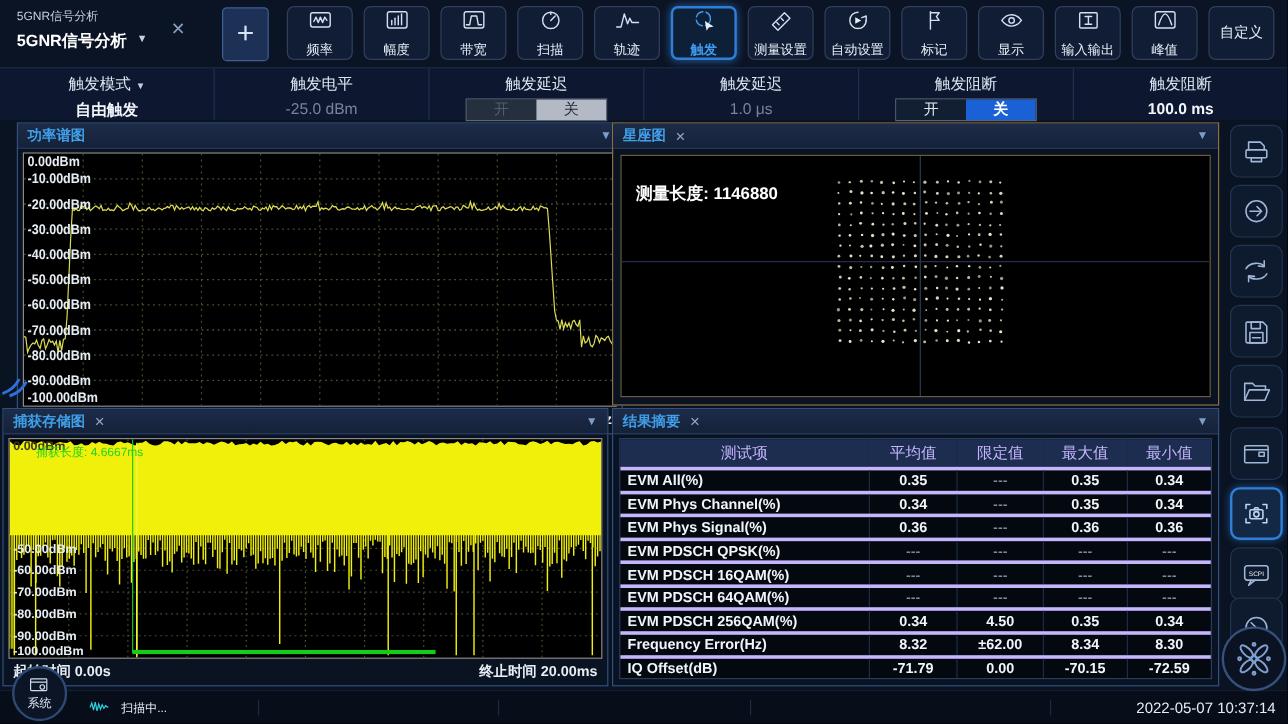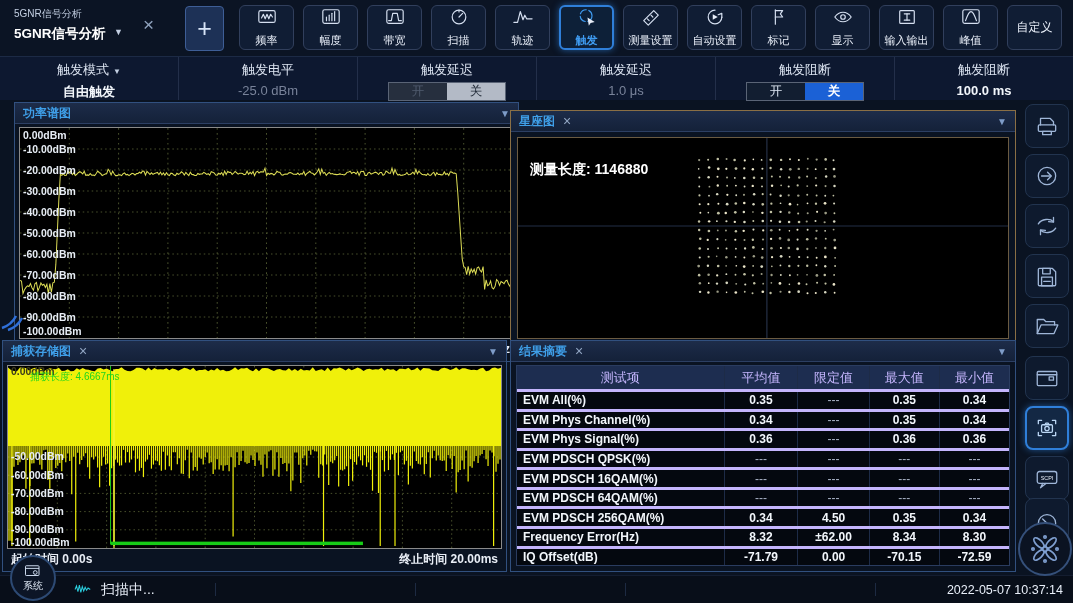--- a/index.html
+++ b/index.html
@@ -37,21 +37,21 @@
   .toggle.polarity .tg-seg.on{background:#3d4657;color:#fff;}
   .toggle.polarity .tg-seg.off{background:#b3bac6;color:#99a1b0;}
   .toggle.disabled .tg-seg.dim{background:#262f3e;color:#515c6f;}
   .toggle.disabled .tg-seg.sel{background:#b3bac6;color:#1f2835;}
   .toggle.blue .tg-seg.plain{background:#121e31;color:#dfe7f3;}
   .toggle.blue .tg-seg.bsel{background:#1b61d6;color:#fff;font-weight:bold;}
   .set-more{height:100%;display:flex;align-items:center;justify-content:center;font-size:13px;color:#e8eef8;}
   
   .panel{position:absolute;background:#0a1322;border:1px solid #31507f;box-sizing:border-box;}
   #panel-spectrum{left:14px;top:102px;width:505px;height:260px;}
-  #panel-constellation{left:510px;top:102px;width:506px;height:236px;border-color:#8a6f45;margin-top:8px;}
+  #panel-constellation{left:510px;top:102px;width:506px;height:236px;border-color:#8a6f45;}
   #panel-capture{left:2px;top:340px;width:505px;height:232px;}
   #panel-results{left:510px;top:340px;width:506px;height:232px;}
   .ptitle{height:20px;background:linear-gradient(#1d2c49,#142139);display:flex;align-items:center;
           padding:0 8px;gap:8px;border-bottom:1px solid #2c3f63;}
   .ptitle .t{color:#3f9fe8;font-size:12px;font-weight:bold;}
   .ptitle .x{color:#93a7c4;font-size:14px;line-height:1;}
   .ptitle .caret{margin-left:auto;color:#7e9cc8;font-size:10px;}
   .plotwrap{position:absolute;left:4px;right:4px;top:24px;bottom:22px;background:#000;border:1px solid #8a8a8a;}
   #panel-constellation .plotwrap{left:6px;right:6px;top:26px;bottom:6px;border-color:#6b5b42;}
   .pfoot{position:absolute;bottom:3px;left:8px;right:8px;display:flex;justify-content:space-between;
@@ -80,21 +80,21 @@
           z-index:8;box-sizing:border-box;}
   .navbtn .sicon{width:36px;height:36px;stroke:#7f9fd0;fill:none;stroke-width:1.1;}
   
   .statusbar{position:absolute;left:0;bottom:0;width:100%;height:27px;background:#080e19;border-top:1px solid #141d30;}
   .sysbtn{position:absolute;left:10px;bottom:2px;width:46px;height:46px;border-radius:50%;background:#0c1526;
           border:2px solid #2d4a74;display:flex;flex-direction:column;align-items:center;justify-content:center;
           z-index:9;box-sizing:border-box;}
   .sysbtn .sicon{width:18px;height:14px;stroke:#cfdcf0;fill:none;stroke-width:1.3;}
   .sysbtn .lbl{font-size:10px;color:#dfe8f5;margin-top:1px;}
   .scan{position:absolute;left:72px;top:50%;transform:translateY(-50%);display:flex;gap:7px;align-items:center;
-        font-size:14px;color:#e8eef8;}
+        font-size:10px;color:#e8eef8;}
   .scan .wicon{width:22px;height:13px;stroke:#2bd0e0;fill:none;stroke-width:1.4;}
   .sep{position:absolute;top:7px;width:1px;height:13px;background:#1d2a42;}
   .timestamp{position:absolute;right:10px;top:50%;transform:translateY(-50%);font-size:12.5px;color:#e8eef8;}
 </style>
 </head>
 <body>
 
 <div class="app">
 
   <div class="toolbar">

